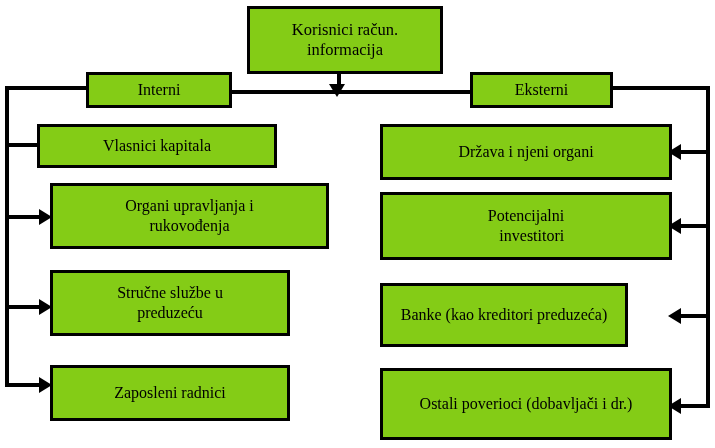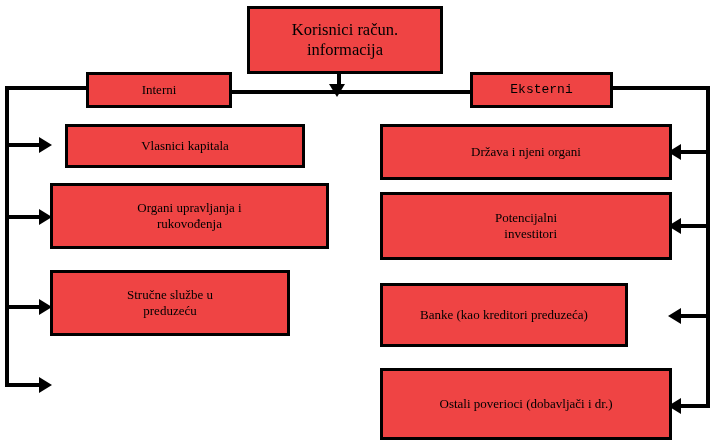--- a/index.html
+++ b/index.html
@@ -11,42 +11,42 @@
     position: relative;
     width: 715px;
     height: 448px;
     background: #ffffff;
     overflow: hidden;
     font-family: "Liberation Serif", "DejaVu Serif", serif;
   }
   .node {
     position: absolute;
     box-sizing: border-box;
-    background: #ef4444;
+    background: #84cc16;
     border: 3px solid #000000;
     display: flex;
     align-items: center;
     justify-content: center;
     text-align: center;
     z-index: 3;
   }
   .node .node-label {
     display: block;
     line-height: 1.22;
     color: #000000;
     padding: 0 6px;
     white-space: pre-line;
-    font-size: 13px;
+    font-size: 16px;
   }
   .node.root        { left: 247px; top: 6px;   width: 196px; height: 68px; }
   .node.root .node-label { font-size: 16.5px; }
   .node.cat-left    { left: 86px;  top: 72px;  width: 146px; height: 36px; }
-  .node.cat-right   { left: 470px; top: 72px;  width: 143px; height: 36px; font-family: Liberation Mono, monospace; }
+  .node.cat-right   { left: 470px; top: 72px;  width: 143px; height: 36px; }
 
-  .node.l0 { left: 65px; top: 124px; width: 240px; height: 44px; }
+  .node.l0 { left: 37px; top: 124px; width: 240px; height: 44px; }
   .node.l1 { left: 50px; top: 183px; width: 279px; height: 66px; }
   .node.l2 { left: 50px; top: 270px; width: 240px; height: 66px; }
   .node.l3 { left: 50px; top: 365px; width: 240px; height: 56px; }
 
   .node.r0 { left: 380px; top: 124px; width: 292px; height: 56px; }
   .node.r1 { left: 380px; top: 192px; width: 292px; height: 68px; text-align: right; }
   .node.r2 { left: 380px; top: 283px; width: 248px; height: 64px; }
   .node.r3 { left: 380px; top: 368px; width: 292px; height: 72px; justify-content: center; }
 
   
@@ -123,20 +123,23 @@
     <span class="node-label">Vlasnici kapitala</span>
   </div>
   <div class="node l1">
     <span class="node-label">Organi upravljanja i
 rukovođenja</span>
   </div>
   <div class="node l2">
     <span class="node-label">Stručne službe u
 preduzeću</span>
   </div>
+  <div class="node l3">
+    <span class="node-label">Zaposleni radnici</span>
+  </div>
 
   <div class="line h" style="left:611px; top:86px; width:99px;"></div>
 
   <div class="line v" style="left:706px; top:86px; height:322px;"></div>
 
   <div class="line h" style="left:678px; top:150px; width:32px;"></div>
   <div class="arrow-head left" style="left:668px; top:144px;"></div>
 
   <div class="line h" style="left:678px; top:224px; width:32px;"></div>
   <div class="arrow-head left" style="left:668px; top:218px;"></div>

